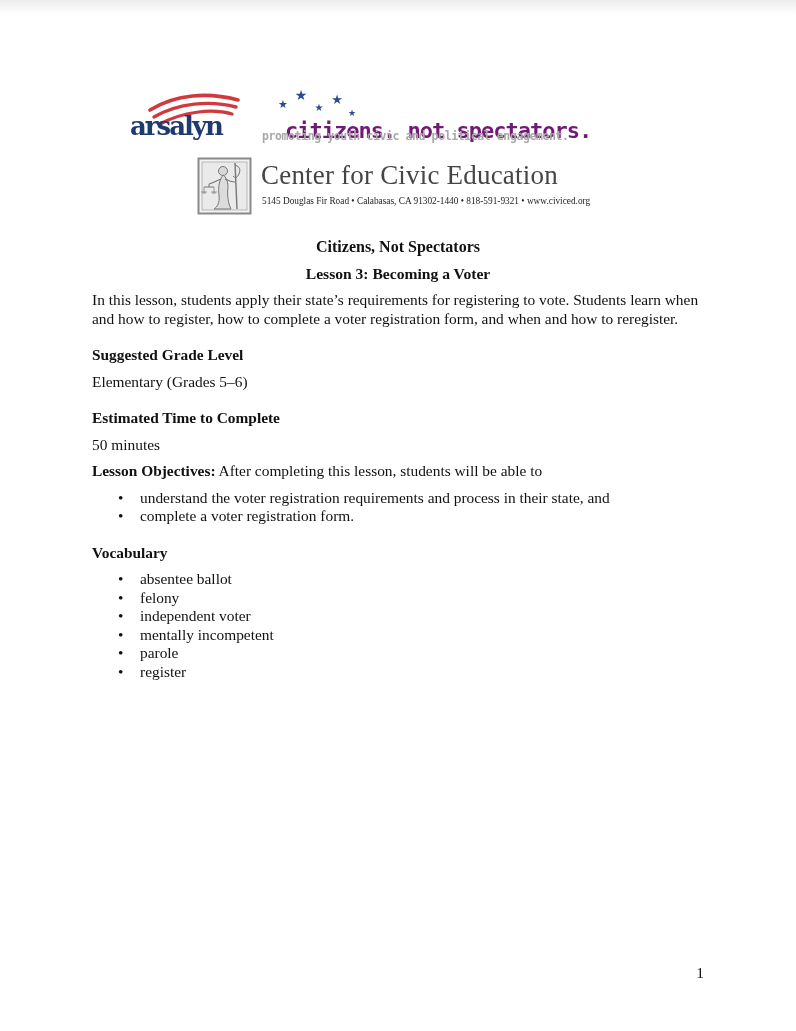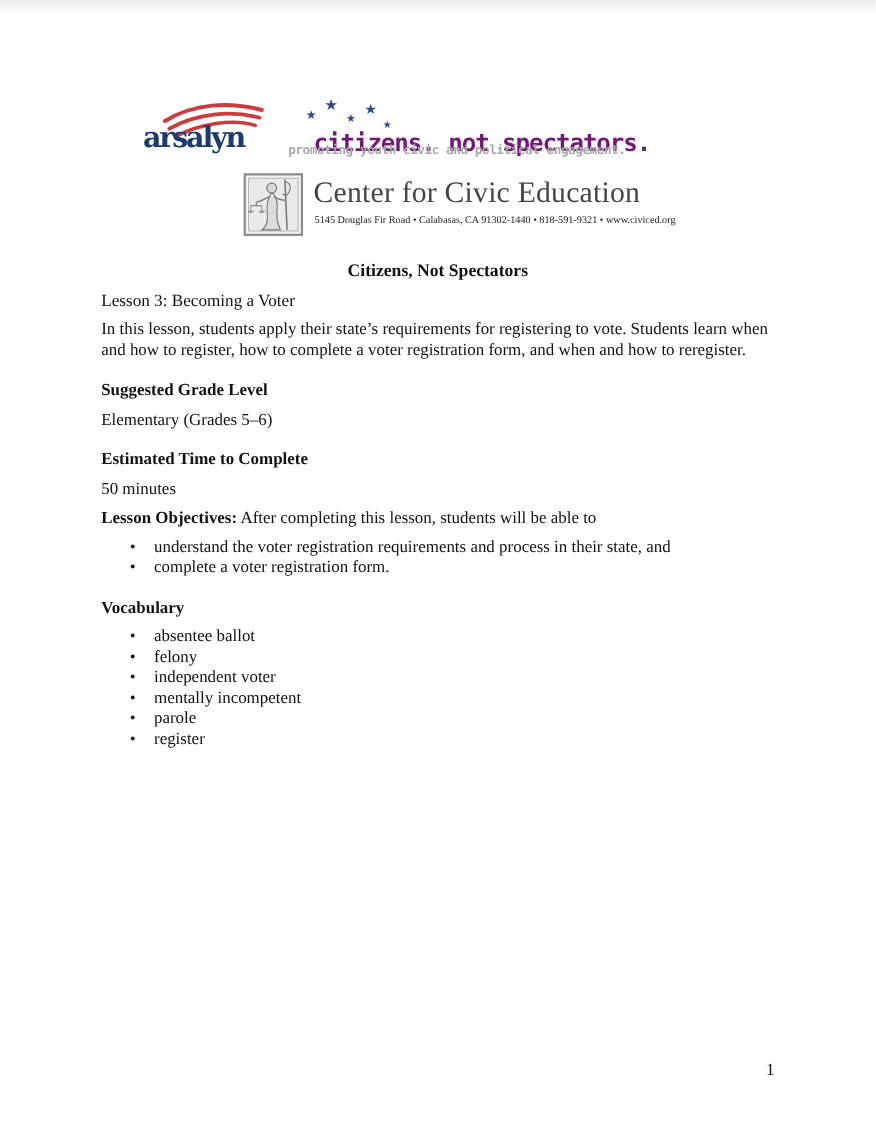--- a/index.html
+++ b/index.html
@@ -20,39 +20,39 @@
   .tagline-large{
     position:absolute;left:285px;top:118px;
     font-family:"DejaVu Sans Mono", monospace;font-weight:bold;
     font-size:22px;line-height:26px;letter-spacing:-1px;color:#701a75;white-space:nowrap;
   }
   .tagline-small{
     position:absolute;left:262px;top:129px;
     font-family:"DejaVu Sans Mono", monospace;font-weight:bold;
     font-size:11.5px;line-height:14px;letter-spacing:-0.4px;color:#a8a8a8;white-space:nowrap;
   }
-  .cce-wrap{position:absolute;left:221px;top:157px;width:390px;height:62px;}
+  .cce-wrap{position:absolute;left:197px;top:157px;width:390px;height:62px;}
   .cce-emblem{position:absolute;left:0;top:0;width:55px;height:58px;}
   .cce-name{
     position:absolute;left:64px;top:3px;white-space:nowrap;
     font-family:"Liberation Serif", serif;font-size:27px;line-height:30px;
     color:#454545;letter-spacing:0.2px;
   }
   .cce-address{
     position:absolute;left:65px;top:39px;white-space:nowrap;
     font-family:"Liberation Serif", serif;font-size:9.3px;line-height:11px;color:#222;text-align:right;
   }
   
   .content{
     position:absolute;left:92px;top:238px;width:612px;
     font-size:15.4px;line-height:18.5px;
   }
   .content h1,.content h2,.content p,.content ul{margin:8px 0 0 0;padding:0;}
   .content h1{font-size:16px;line-height:18.5px;text-align:center;font-weight:bold;margin-top:0;}
-  .content h2.subtitle{font-size:15.6px;line-height:18.5px;font-weight:normal;}
+  .content h2.subtitle{font-size:15.6px;line-height:18.5px;text-align:center;font-weight:bold;}
   .content h3{font-size:15.4px;line-height:18.5px;font-weight:bold;margin:18px 0 0 0;}
   .content ul{list-style:none;padding-left:48px;}
   .content li{position:relative;line-height:18.5px;}
   .content li::before{content:"\2022";position:absolute;left:-22px;}
   .page-number{
     position:absolute;left:92px;top:964px;width:612px;text-align:right;
     font-size:15.4px;line-height:18.5px;
   }
 </style>
 </head>

